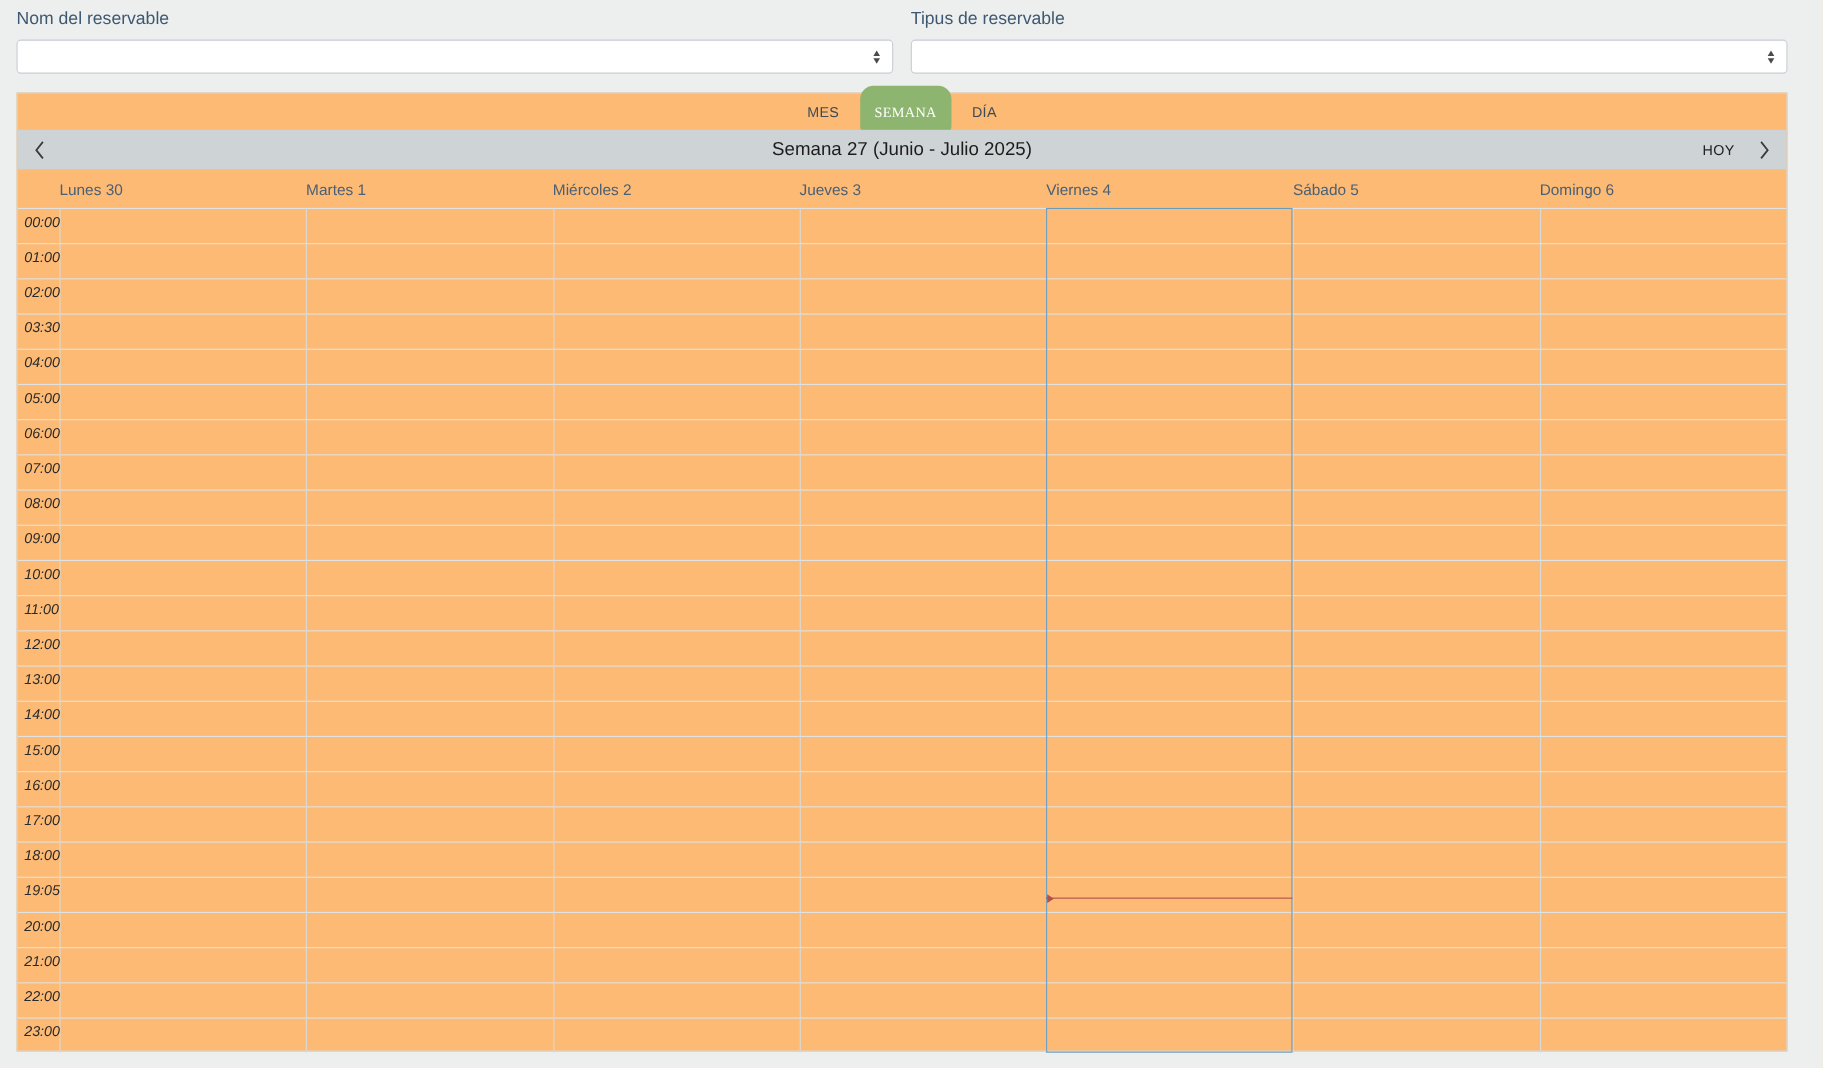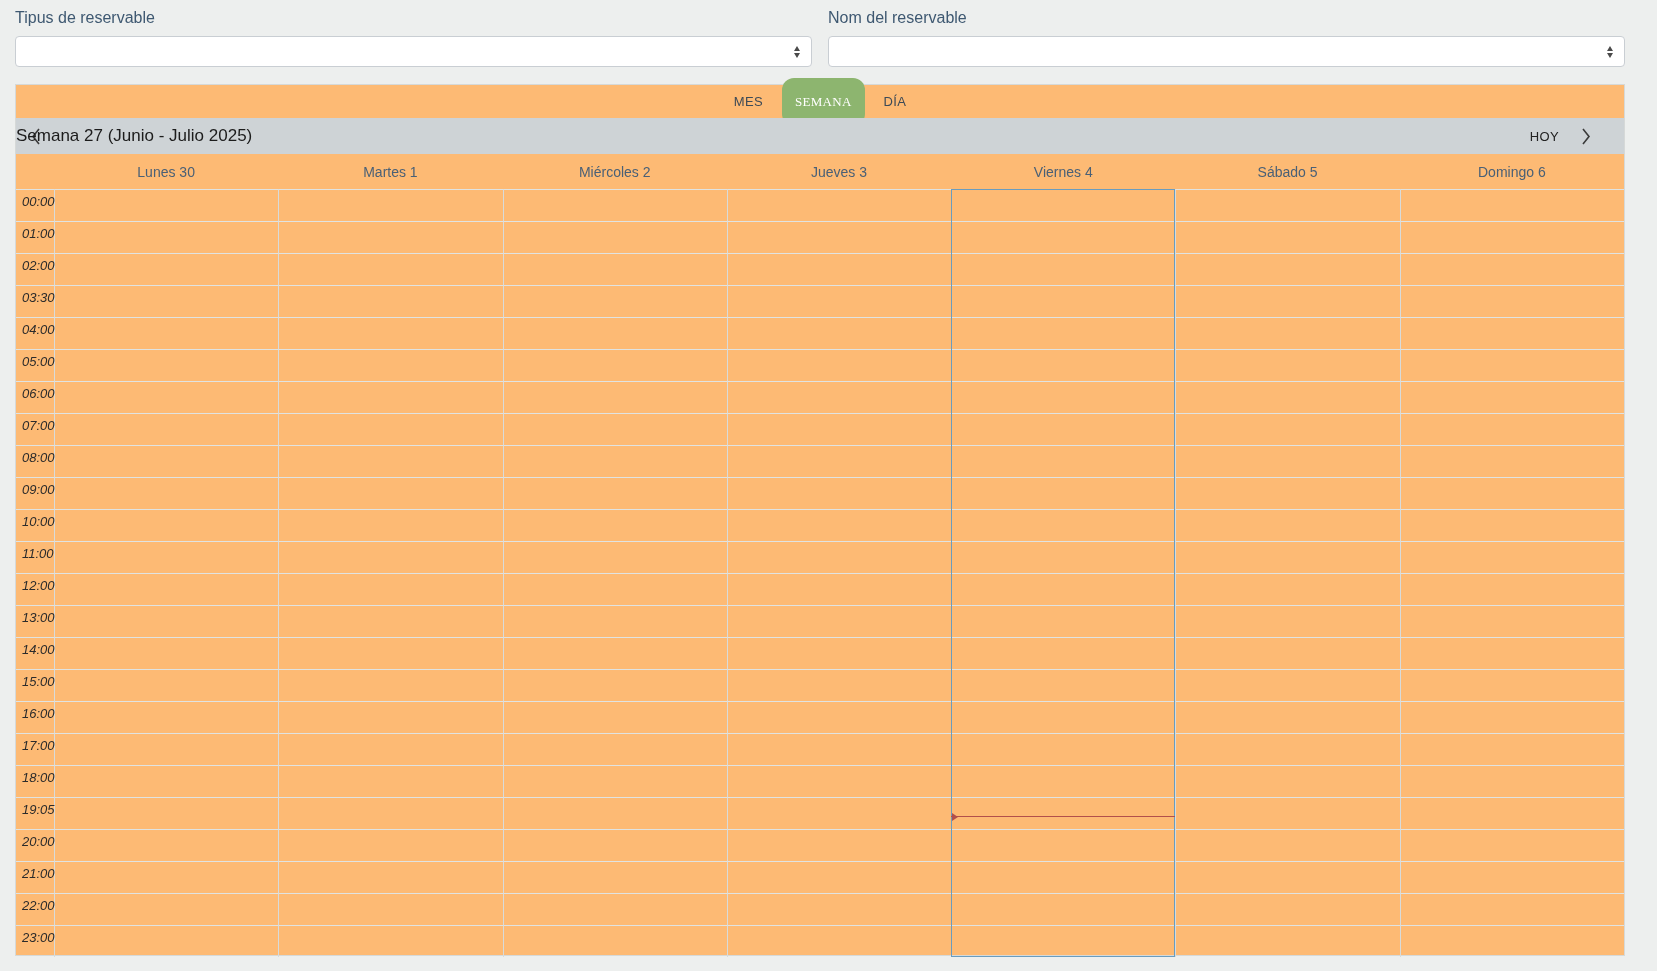--- a/index.html
+++ b/index.html
@@ -110,51 +110,52 @@
     border: none;
     cursor: pointer;
     display: flex;
     align-items: center;
     padding: 0;
   }
   .nav-btn.prev { margin-left: 14px; }
   .week-title {
     position: absolute;
     left: 0; right: 0;
+    text-align: center;
     font-size: 17px;
     font-weight: 500;
     color: #1c1c1c;
     pointer-events: none;
   }
   .right-controls {
     margin-left: auto;
     display: flex;
     align-items: center;
     gap: 21px;
-    padding-right: 32px;
+    padding-right: 14px;
   }
   .today-btn {
     background: transparent;
     border: none;
     font-family: inherit;
     font-size: 13px;
     letter-spacing: 0.4px;
     color: #222;
     cursor: pointer;
   }
 
   
   .day-headers {
     height: 35px;
     display: grid;
     grid-template-columns: var(--gutter) repeat(7, 1fr);
     align-items: center;
   }
   .day-header {
-    text-align: center;
+    text-align: left;
     font-size: 14px;
     color: #4a6076;
   }
 
   
   .grid {
     position: relative;
     height: 768px;
   }
   .grid-cells {
@@ -202,31 +203,31 @@
     border-top: 4px solid transparent;
     border-bottom: 4px solid transparent;
     border-left: 6px solid currentColor;
   }
 </style>
 </head>
 <body>
 
 <div class="filters">
   <div class="filter-group">
-    <label class="filter-label">Tipus de reservable</label>
+    <label class="filter-label">Nom del reservable</label>
     <div class="select">
       <span class="select-value"></span>
       <span class="select-arrows">
           <i class="tri-up"></i>
           <i class="tri-down"></i>
         </span>
     </div>
   </div>
   <div class="filter-group">
-    <label class="filter-label">Nom del reservable</label>
+    <label class="filter-label">Tipus de reservable</label>
     <div class="select">
       <span class="select-value"></span>
       <span class="select-arrows">
           <i class="tri-up"></i>
           <i class="tri-down"></i>
         </span>
     </div>
   </div>
 </div>
 

